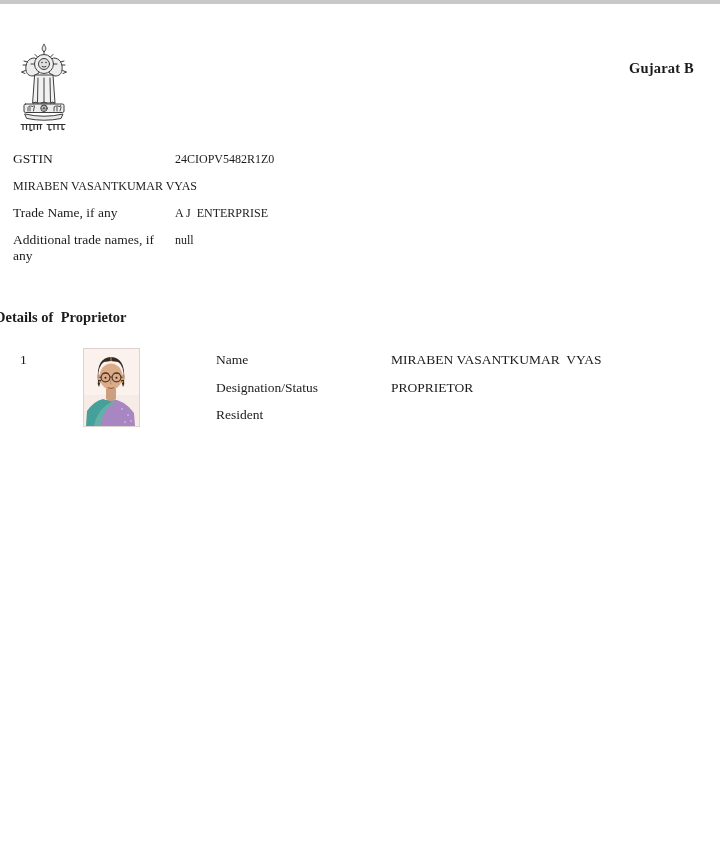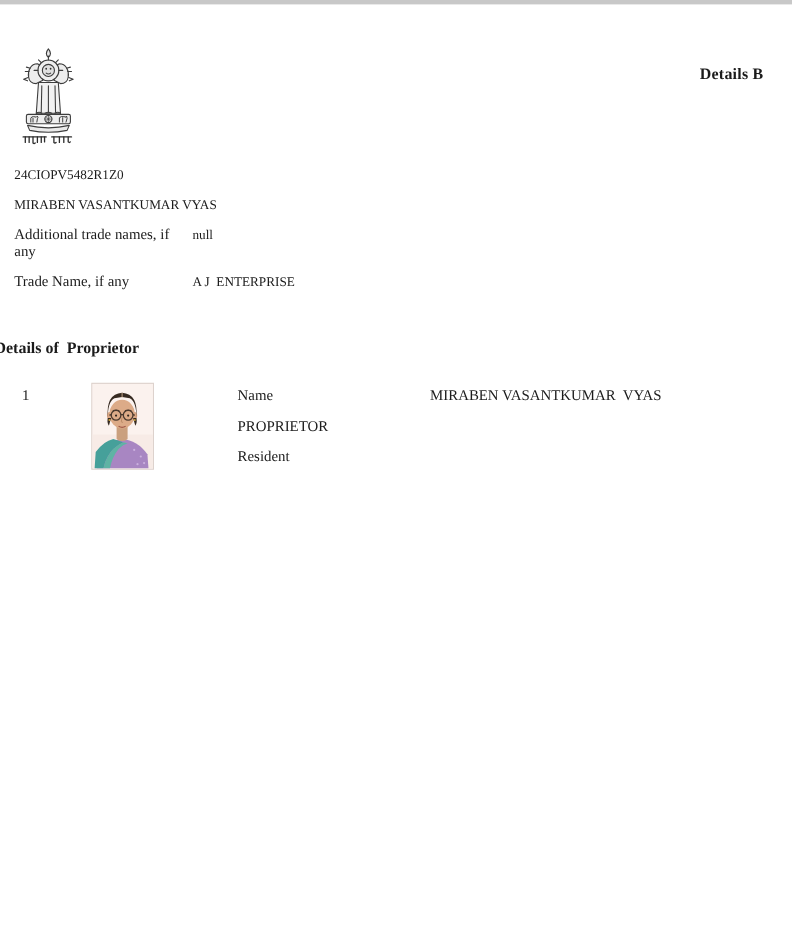--- a/index.html
+++ b/index.html
@@ -98,36 +98,37 @@
         <g stroke="#2e2e2e" stroke-width="2.4" fill="none">
           <path d="M4 163 L46 163"></path>
           <path d="M8 163 L8 173 M15 163 L15 173 M22 163 L22 174 Q24 176 26 174 M30 163 L30 173 M37 163 L37 173 M43 163 L43 172"></path>
           <path d="M56 163 L92 163"></path>
           <path d="M60 163 L60 173 Q62 175 64 173 M70 163 L70 173 M78 163 L78 173 M86 163 L86 172 Q88 174 90 172"></path>
         </g>
       </g>
     </svg>
   </div>
 
-  <div class="annexure-label">Details B</div>
+  <div class="annexure-label">Gujarat B</div>
 
   <section class="reg-table">
     <div class="reg-row">
+      <div class="reg-label">GSTIN</div>
       <div class="reg-value">24CIOPV5482R1Z0</div>
     </div>
     <div class="reg-row">
       <div class="reg-value">MIRABEN VASANTKUMAR VYAS</div>
     </div>
     <div class="reg-row">
+      <div class="reg-label">Trade Name, if any</div>
+      <div class="reg-value">A J  ENTERPRISE</div>
+    </div>
+    <div class="reg-row">
       <div class="reg-label">Additional trade names, if any</div>
       <div class="reg-value">null</div>
-    </div>
-    <div class="reg-row">
-      <div class="reg-label">Trade Name, if any</div>
-      <div class="reg-value">A J  ENTERPRISE</div>
     </div>
   </section>
 
   <h2 class="prop-heading">Details of  Proprietor</h2>
 
   <section class="prop-entry">
     <span class="prop-index">1</span>
 
     <div class="photo-frame">
       <svg width="55" height="77" viewBox="0 0 55 77">
@@ -174,20 +175,21 @@
         <circle cx="38.5" cy="32.8" r="0.9" fill="#caa23a"></circle>
       </svg>
     </div>
 
     <div class="prop-fields">
       <div class="prop-row">
         <div class="prop-label">Name</div>
         <div class="prop-value">MIRABEN VASANTKUMAR  VYAS</div>
       </div>
       <div class="prop-row">
+        <div class="prop-label">Designation/Status</div>
         <div class="prop-value">PROPRIETOR</div>
       </div>
       <div class="prop-row">
         <div class="prop-value">Resident</div>
       </div>
     </div>
   </section>
 
 </div>
 

